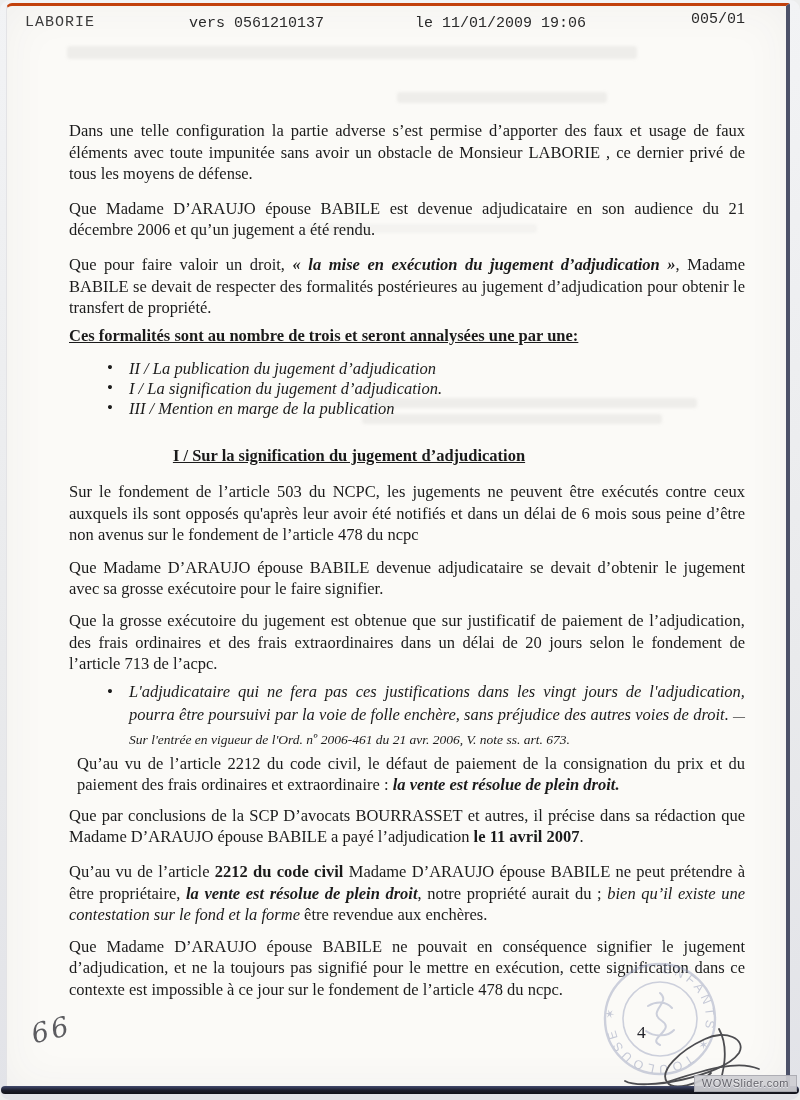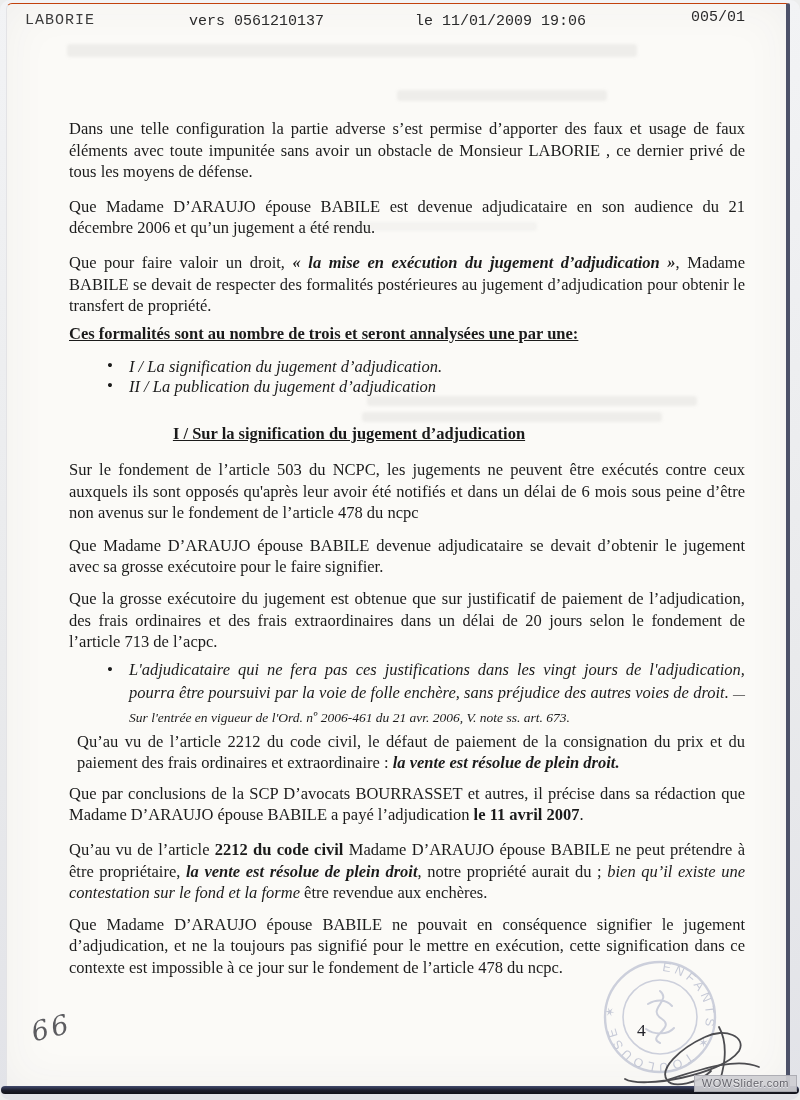--- a/index.html
+++ b/index.html
@@ -10,21 +10,21 @@
     color:#1b1b1b;
   }
   
   .frame{position:absolute;inset:0;border-radius:10px;
     background:linear-gradient(180deg,#f2f3f5 0%,#e9eaec 60%,#e2e3e8 100%);}
   
   .page{
     position:absolute;left:6px;top:3px;width:779px;height:1083px;
     background:#fbfaf7;
     border-right:4px solid #4c5168;
-    border-top:1px solid #c2410c;
+    border-top:3px solid #c2410c;
     border-left:1px solid #e3e3e6;
     border-radius:6px 2px 0 0;
     box-shadow:inset 0 0 45px rgba(60,60,70,0.05);
     overflow:hidden;
     text-decoration:underline;
   }
   
   .bottom-bar{
     position:absolute;left:1px;right:1px;top:1086px;height:8px;z-index:6;
     background:linear-gradient(180deg,#434b6e 0%,#1b1d2b 55%,#101118 100%);
@@ -112,22 +112,23 @@
     <span class="fx-date">le 11/01/2009 19:06</span>
     <span class="fx-counter">005/01</span>
   </div>
 
   <div class="content">
     <p class="para"><span>Dans une telle configuration la partie adverse s’est permise d’apporter des faux et usage de faux éléments avec toute impunitée sans avoir un obstacle de Monsieur LABORIE , ce dernier privé de tous les moyens de défense.</span></p>
     <p class="para"><span>Que Madame D’ARAUJO épouse BABILE est devenue adjudicataire en son audience du 21 décembre 2006 et qu’un jugement a été rendu.</span></p>
     <p class="para p3"><span>Que pour faire valoir un droit, </span><span class="bi">« la mise en exécution du jugement d’adjudication »</span><span>, Madame BABILE se devait de respecter des formalités postérieures au jugement d’adjudication pour obtenir le transfert de propriété.</span></p>
     <p class="h-underline">Ces formalités sont au nombre de trois et seront annalysées une par une:</p>
     <ul class="doc-list">
+      <li>II / La publication du jugement d’adjudication</li>
       <li>I / La signification du jugement d’adjudication.</li>
-      <li>II / La publication du jugement d’adjudication</li>
+      <li>III / Mention en marge de la publication</li>
     </ul>
     <p class="section-heading">I / Sur la signification du jugement d’adjudication</p>
     <p class="para p4"><span>Sur le fondement de l’article 503 du NCPC, les jugements ne peuvent être exécutés contre ceux auxquels ils sont opposés qu'après leur avoir été notifiés et dans un délai de 6 mois sous peine d’être non avenus sur le fondement de l’article 478 du ncpc</span></p>
     <p class="para p5"><span>Que Madame D’ARAUJO épouse BABILE devenue adjudicataire se devait d’obtenir le jugement avec sa grosse exécutoire pour le faire signifier.</span></p>
     <p class="para p6"><span>Que la grosse exécutoire du jugement est obtenue que sur justificatif de paiement de l’adjudication, des frais ordinaires et des frais extraordinaires dans un délai de 20 jours selon le fondement de l’article 713 de l’acpc.</span></p>
     <div class="note-block"><span class="i">L'adjudicataire qui ne fera pas ces justifications dans les vingt jours de l'adjudication, pourra être poursuivi par la voie de folle enchère, sans préjudice des autres voies de droit. </span><span class="i sm">— Sur l'entrée en vigueur de l'Ord. nº 2006-461 du 21 avr. 2006, V.  note ss. art. 673.</span></div>
     <p class="para p7"><span>Qu’au vu de l’article 2212 du code civil, le défaut de paiement de la consignation du prix et du paiement des frais ordinaires et extraordinaire : </span><span class="bi">la vente est résolue de plein droit.</span></p>
     <p class="para"><span>Que par conclusions de la SCP D’avocats BOURRASSET et autres, il précise dans sa rédaction que Madame D’ARAUJO épouse BABILE a payé l’adjudication </span><span class="b">le 11 avril 2007</span><span>.</span></p>
     <p class="para p9"><span>Qu’au vu de l’article </span><span class="b">2212 du code civil</span><span> Madame D’ARAUJO épouse BABILE ne peut prétendre à être propriétaire, </span><span class="bi">la vente est résolue de plein droit</span><span>, notre propriété aurait du ; </span><span class="i">bien qu’il existe une contestation sur le fond et la forme</span><span> être revendue aux enchères.</span></p>
     <p class="para"><span>Que Madame D’ARAUJO épouse BABILE ne pouvait en conséquence signifier le jugement d’adjudication, et ne la toujours pas signifié pour le mettre en exécution, cette signification dans ce contexte est impossible à ce jour sur le fondement de l’article 478 du ncpc.</span></p>

